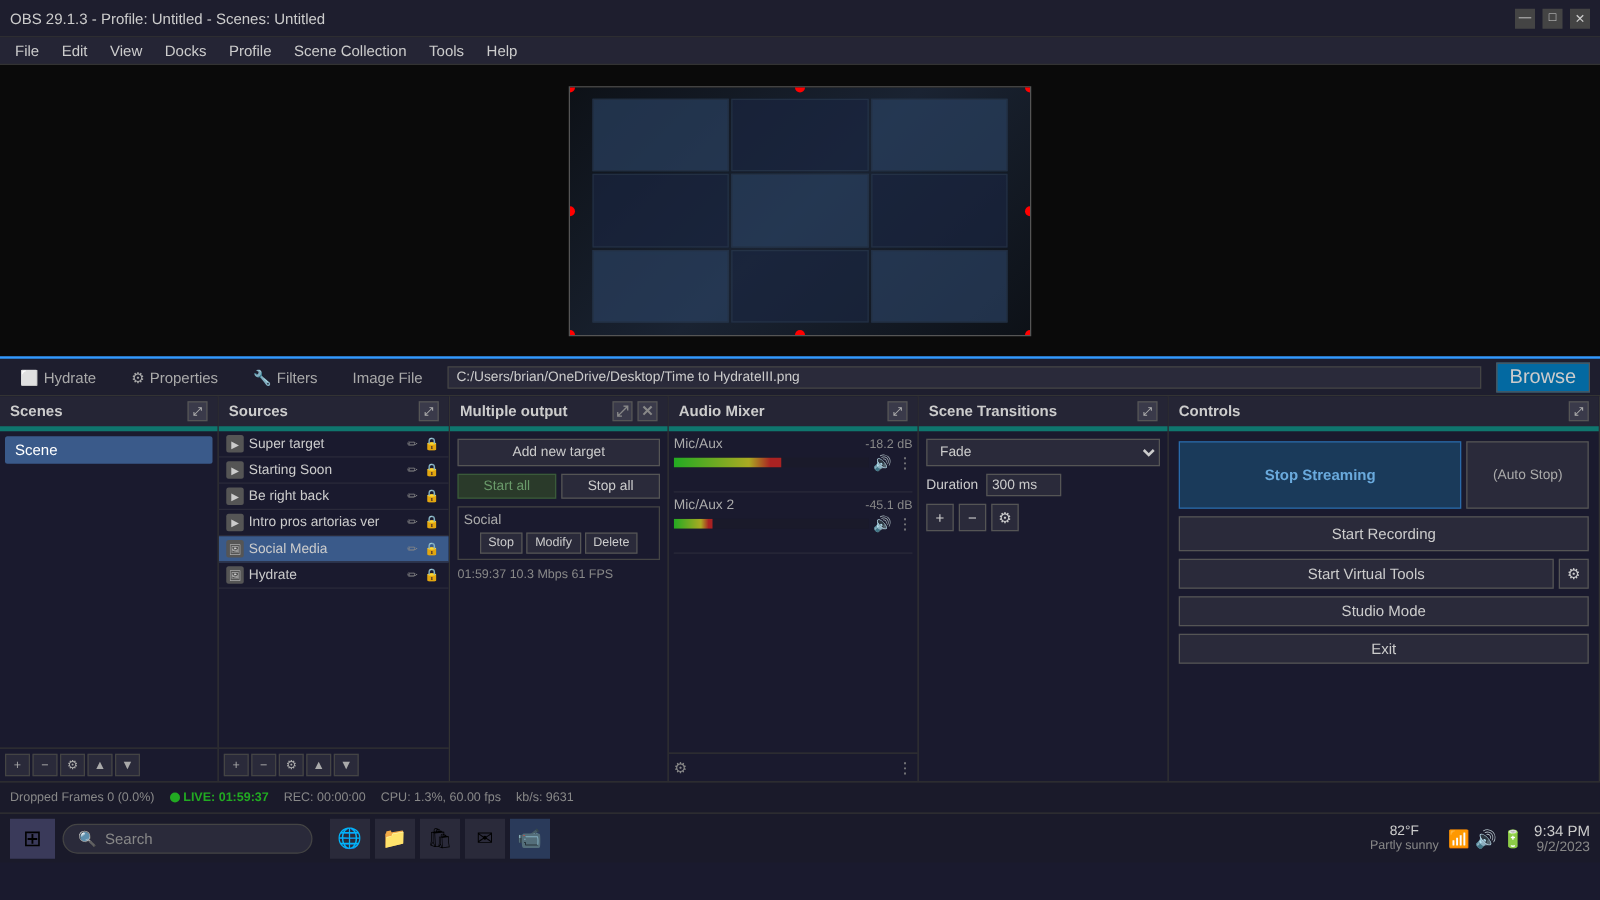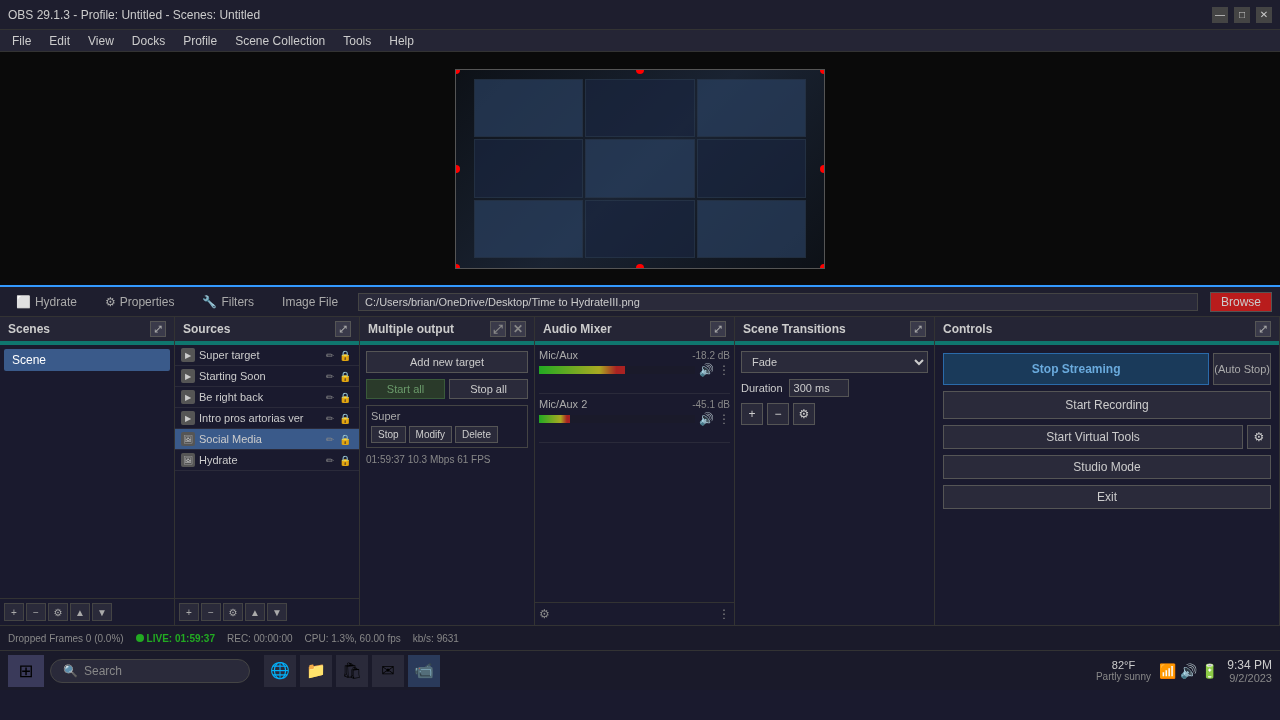--- a/index.html
+++ b/index.html
@@ -124,26 +124,26 @@
     }
     .prop-path {
       flex: 1;
       background: #2a2a3a;
       border: 1px solid #444;
       padding: 2px 6px;
       color: #ccc;
       font-size: 11px;
     }
     .browse-btn {
-      background: #b91c1c;
+      background: #0369a1;
       border: 1px solid #555;
       color: #ccc;
       padding: 2px 10px;
       cursor: pointer;
-      font-size: 12px;
+      font-size: 16px;
     }
 
     
     #main-panels {
       display: flex;
       height: calc(720px - 30px - 22px - 235px - 30px - 55px);
       
       height: 308px;
     }
 
@@ -263,21 +263,21 @@
       background: #2a2a3a;
       border: 1px solid #555;
       color: #ccc;
       padding: 3px 4px;
       cursor: pointer;
       font-size: 11px;
       text-align: center;
     }
     .twitch-section { border: 1px solid #444; padding: 4px; }
     .twitch-label { font-size: 11px; color: #aaa; margin-bottom: 4px; }
-    .twitch-controls { display: flex; gap: 3px; }
+    .twitch-controls { display: flex; gap: 3px; justify-content: center; }
     .twitch-btn {
       background: #2a2a3a;
       border: 1px solid #555;
       color: #ccc;
       padding: 2px 6px;
       cursor: pointer;
       font-size: 10px;
     }
     .multiout-stats { font-size: 10px; color: #888; }
 
@@ -370,21 +370,21 @@
       padding: 8px;
       cursor: pointer;
       font-size: 12px;
       text-align: center;
       font-weight: bold;
     }
     .auto-stop-btn {
       background: #2a2a3a;
       border: 1px solid #555;
       color: #aaa;
-      padding: 0;
+      padding: 20px;
       cursor: pointer;
       font-size: 11px;
       text-align: center;
     }
     .streaming-row {
       display: flex;
       gap: 4px;
     }
     .start-recording-btn {
       background: #2a2a3a;
@@ -694,21 +694,21 @@
         <div class="panel-icon panel-close">✕</div>
       </div>
     </div>
     <div class="multiout-content">
       <button class="add-target-btn">Add new target</button>
       <div class="start-stop-row">
         <button class="start-all-btn">Start all</button>
         <button class="stop-all-btn">Stop all</button>
       </div>
       <div class="twitch-section">
-        <div class="twitch-label">Super</div>
+        <div class="twitch-label">Social</div>
         <div class="twitch-controls">
           <button class="twitch-btn">Stop</button>
           <button class="twitch-btn">Modify</button>
           <button class="twitch-btn">Delete</button>
         </div>
       </div>
       <div class="multiout-stats">01:59:37  10.3 Mbps  61 FPS</div>
     </div>
   </div>
 

